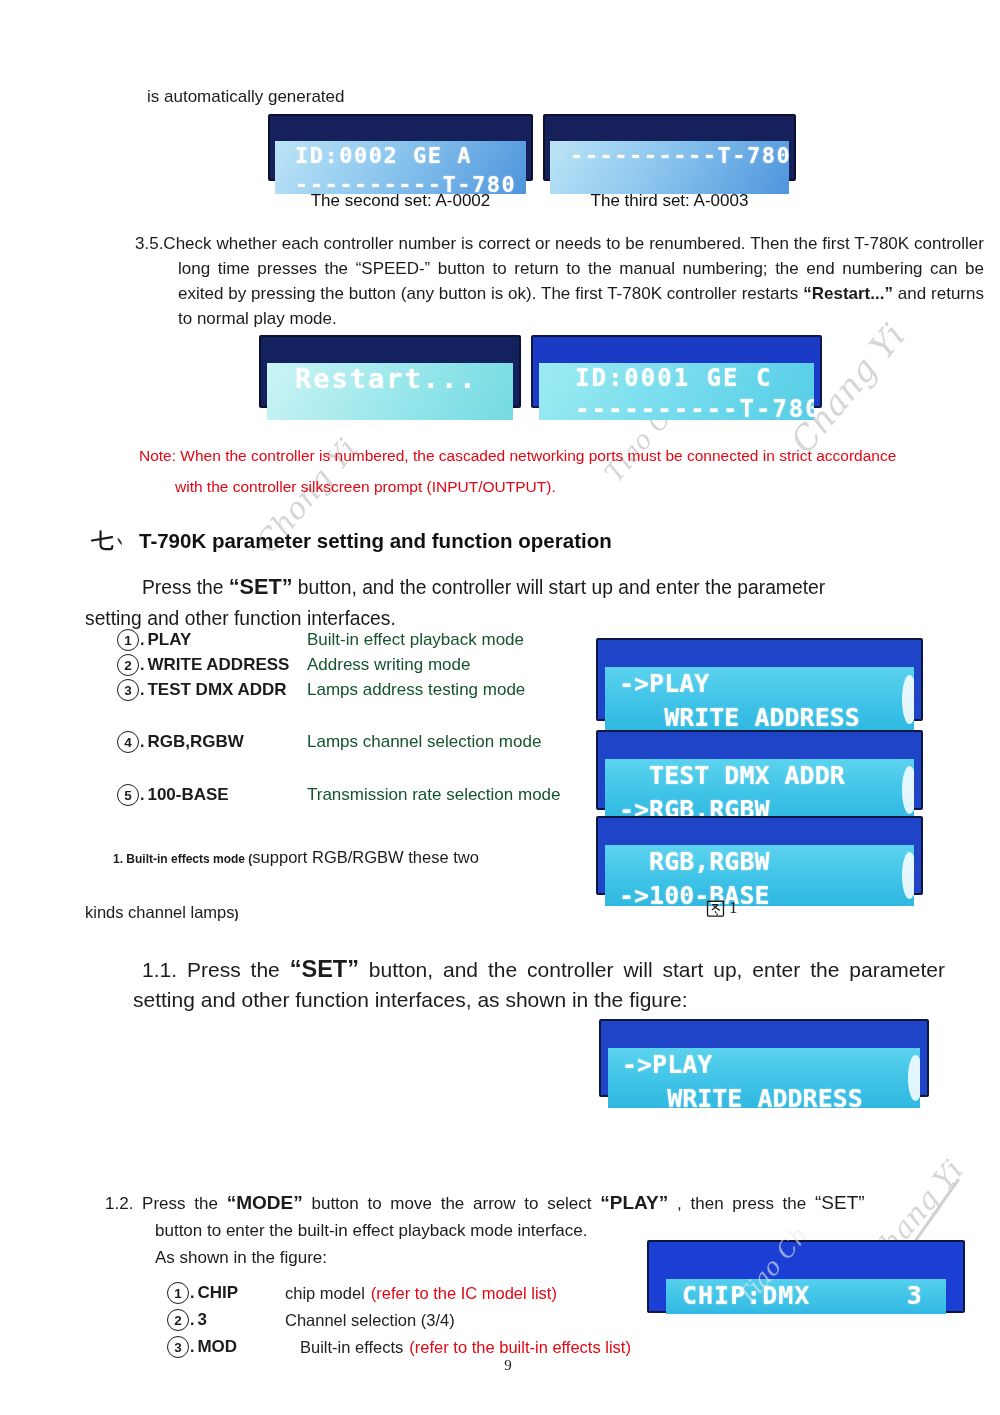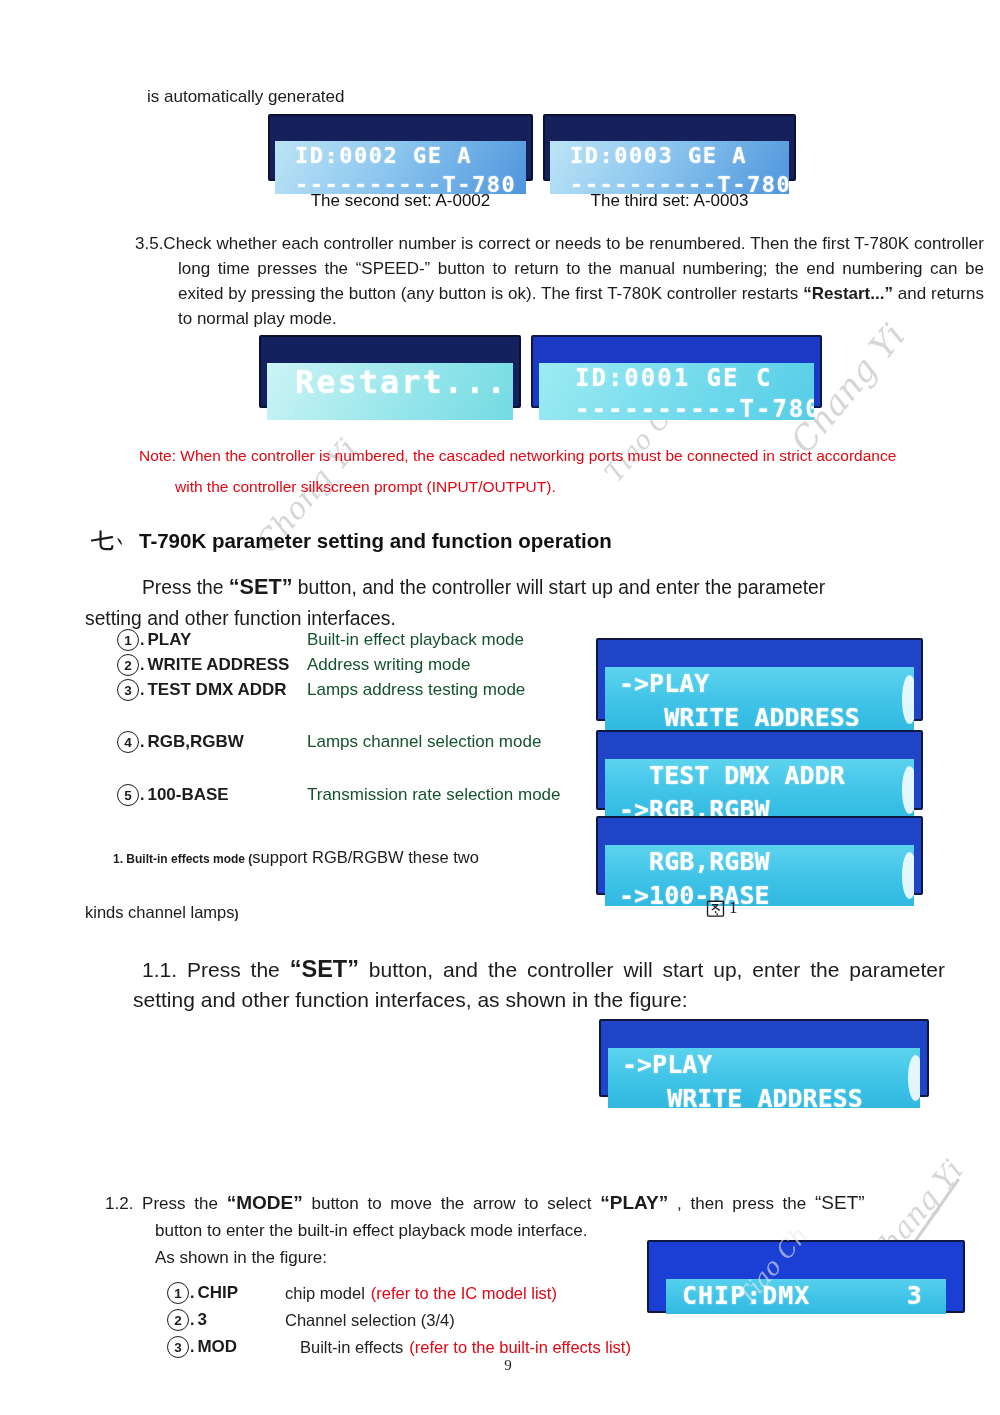--- a/index.html
+++ b/index.html
@@ -38,21 +38,21 @@
     font-family:"DejaVu Sans Mono",monospace;font-weight:bold;color:#ffffff;
     text-shadow:0 0 2px rgba(255,255,255,.55);margin-top:20px;}
   .lcd-line{white-space:pre;}
 
   .lcd-a{background:#16215c;padding:5px;border:2px solid #0a102e;}
   .lcd-a .screen{background:linear-gradient(120deg,#bce4f6 0%,#8cc6ee 45%,#4e95dc 100%);
     padding-left:20px;font-size:22px;line-height:29px;letter-spacing:1.5px;}
 
   .lcd-pale{background:#13225f;padding:6px;border:2px solid #0a102e;}
   .lcd-pale .screen{background:linear-gradient(120deg,#cdf4f5 0%,#93e5ea 60%,#74dae3 100%);
-    padding-left:28px;font-size:32px;letter-spacing:2px;}
+    padding-left:28px;font-size:27px;letter-spacing:2px;}
 
   .lcd-aqua{background:#1b3ac6;padding:6px;border:2px solid #0e1846;}
   .lcd-aqua .screen{background:linear-gradient(120deg,#9debf2 0%,#6fd9ec 60%,#55cde6 100%);
     padding-left:36px;font-size:24px;line-height:31px;letter-spacing:2px;}
 
   .lcd-cyan{background:#1f44c8;padding:7px;border:2px solid #0d1742;}
   .lcd-cyan .screen{background:linear-gradient(180deg,#5cd3ee 0%,#3fc3e7 55%,#30b8e1 100%);
     padding-left:14px;font-size:25px;line-height:34px;}
   .lcd-cyan .screen::after{content:"";position:absolute;right:-3px;top:12%;width:15px;height:76%;
     background:rgba(255,255,255,.85);border-radius:50%;}
@@ -81,21 +81,20 @@
   <div class="abs" style="left:147px;top:87px;font-size:17px;">is automatically generated</div>
 
   <div class="lcd lcd-a" style="left:268px;top:114px;width:265px;height:67px;">
     <div class="screen">
       <div class="lcd-line">ID:0002 GE A</div>
       <div class="lcd-line">----------T-780</div>
     </div>
   </div>
   <div class="lcd lcd-a" style="left:543px;top:114px;width:253px;height:67px;">
     <div class="screen">
-      <div class="lcd-line">ID:0003 GE A</div>
       <div class="lcd-line">----------T-780</div>
     </div>
   </div>
   <div class="abs caption" style="left:268px;top:191px;width:265px;">The second set: A-0002</div>
   <div class="abs caption" style="left:543px;top:191px;width:253px;">The third set: A-0003</div>
 
   <div class="abs body-text hang" style="left:135px;top:231px;width:806px;">
     <span>3.5.Check whether each controller number is correct or needs to be renumbered. Then the first T-780K controller long time presses the “SPEED-” button to return to the manual numbering; the end numbering can be exited by pressing the button (any button is ok). The first T-780K controller restarts </span><span style="font-weight:bold;">“Restart...”</span><span> and returns to normal play mode.</span>
   </div>
 

